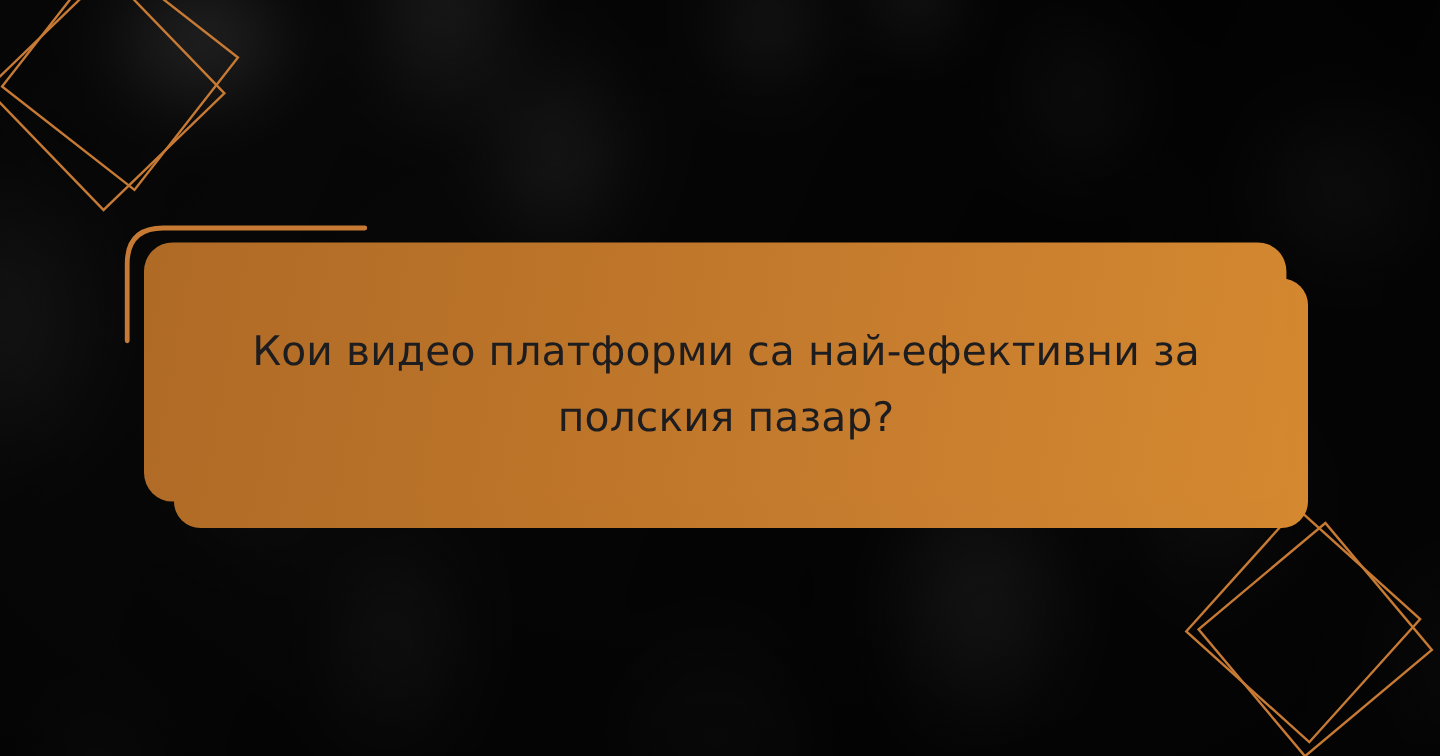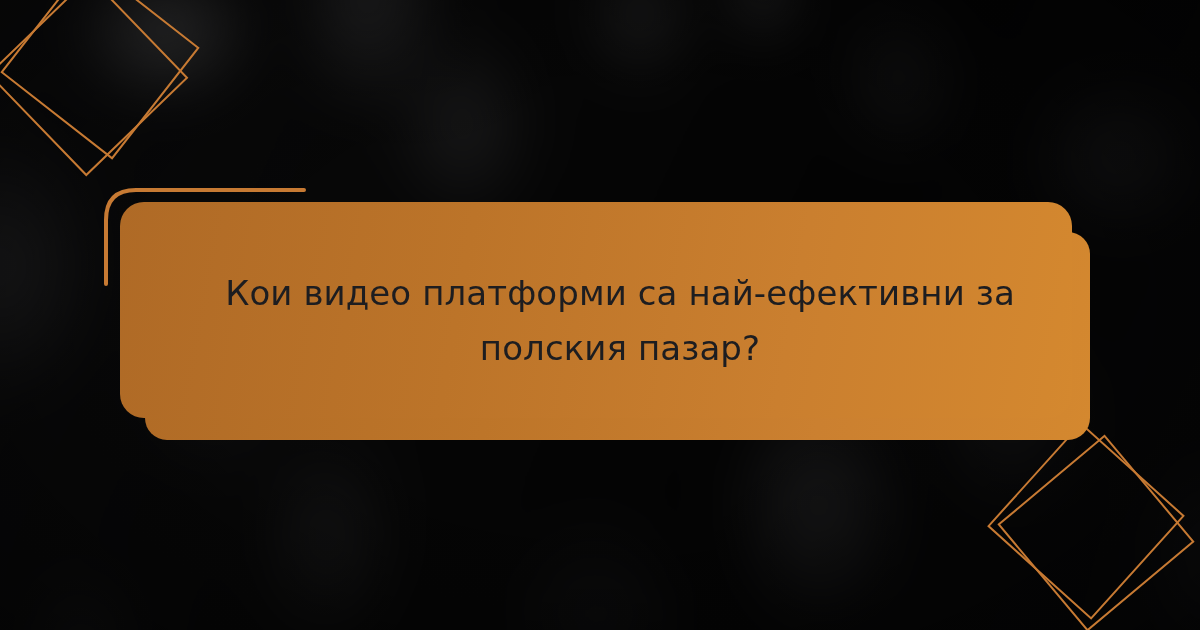--- a/index.html
+++ b/index.html
@@ -89,21 +89,20 @@
     position: absolute;
     left: 120px;
     top: 202px;
     width: 970px;
     height: 238px;
     display: flex;
     align-items: center;
     justify-content: center;
     padding: 0 68px;
     box-sizing: border-box;
-    margin-left: 15px;
   }
   .headline-text {
     color: #1d1d20;
     font-size: 34px;
     line-height: 1.62;
     font-weight: 400;
     text-align: center;
     letter-spacing: 0.1px;
     max-width: 790px;
   }

